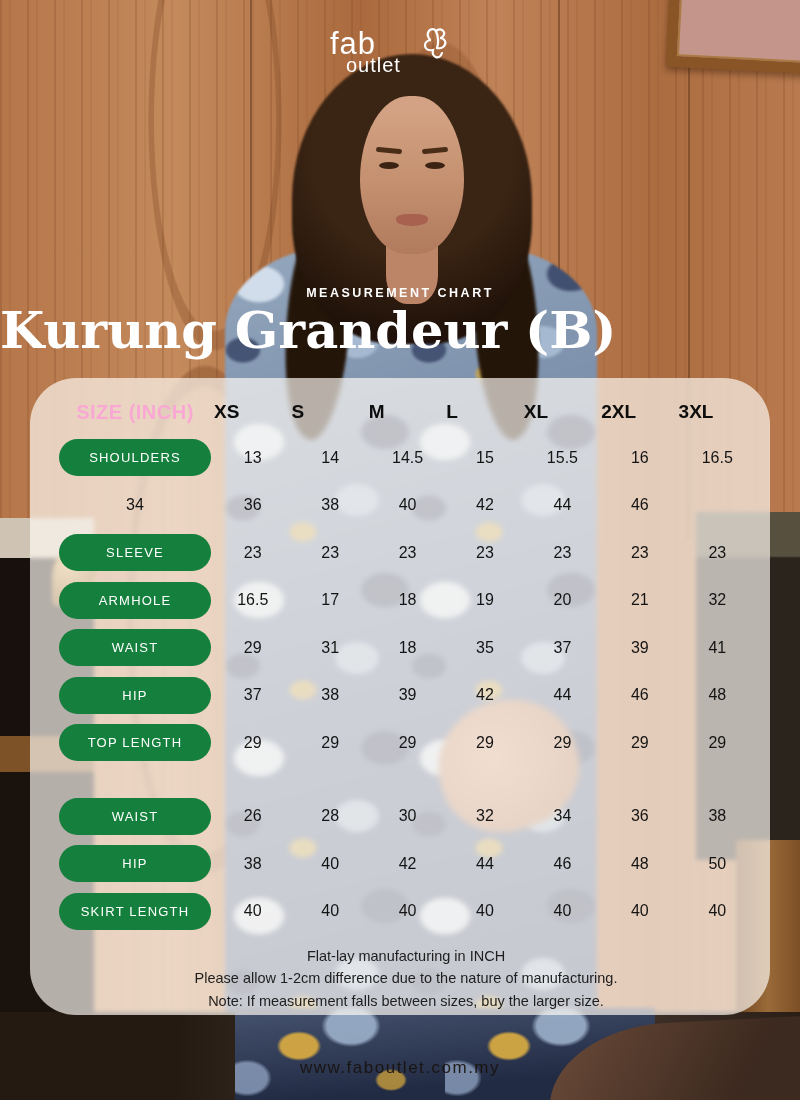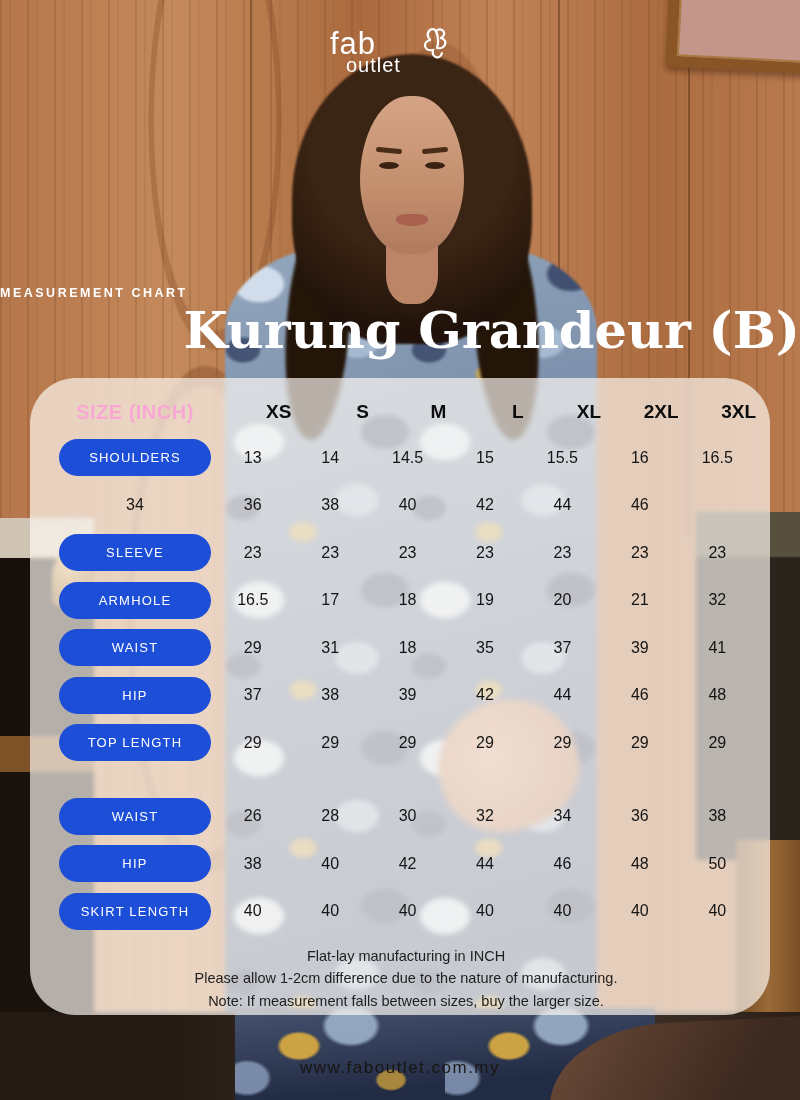--- a/index.html
+++ b/index.html
@@ -109,45 +109,45 @@
     transform:rotate(-3deg);
   }
   
   .logo { position:absolute; left:0; right:0; top:20px; height:70px; z-index:6; color:#fff; }
   .logo-inner { position:relative; width:160px; margin:0 auto; height:70px; }
   .logo-fab    { position:absolute; left:10px;  top:6px;  font-size:31px; letter-spacing:1px; }
   .logo-outlet { position:absolute; left:26px;  top:34px; font-size:20px; letter-spacing:1px; }
   .logo-flower { position:absolute; left:86px; top:-2px; width:48px; height:48px; }
   
   .badge {
-    position:absolute; left:0; right:0; top:286px; z-index:6; text-align:left;
+    position:absolute; left:0; right:0; top:286px; z-index:6; text-align:center;
     color:#fff; font-weight:bold; font-size:12.5px; letter-spacing:2.5px;
   }
   .title {
-    position:absolute; left:0; right:0; top:300px; z-index:6; text-align:right;
+    position:absolute; left:0; right:0; top:300px; z-index:6; text-align:left;
     color:#fff; font-family:"DejaVu Serif", serif; font-weight:bold; font-size:51px;
     letter-spacing:0px; white-space:nowrap;
   }
   
   .panel {
     position:absolute; left:30px; top:378px; width:740px; height:637px; z-index:5;
     border-radius:46px; background:rgba(255,250,245,.68);
     -webkit-backdrop-filter:blur(2px); backdrop-filter:blur(2px);
     padding:12px 14px 0 26px; color:#151515;
   }
   .t-head, .t-row { display:grid; grid-template-columns:158px repeat(7,1fr); align-items:center; }
   .t-head { height:44px; }
   .t-unit { text-align:center; font-weight:bold; font-size:20px; letter-spacing:.5px; color:#f9a8d4; }
-  .t-size { text-align:right; font-weight:bold; font-size:19px; color:#0d0d0d; }
+  .t-size { text-align:left; font-weight:bold; font-size:19px; color:#0d0d0d; }
   .t-row { height:47.5px; }
   .t-group + .t-group { margin-top:26px; }
   .t-labelcell { display:flex; justify-content:center; }
   .pill {
     display:block; width:152px; height:37px; line-height:37px; border-radius:19px;
-    background:#1d4ed8; color:#fff; text-align:center;
+    background:#15803d; color:#fff; text-align:center;
     font-size:13px; letter-spacing:1.2px;
   }
   .t-cell { text-align:center; font-size:16px; color:#141414; }
   .notes { margin-top:10px; text-align:center; font-size:14.5px; line-height:1.55; color:#1e1e1e; }
   
   .website {
     position:absolute; left:0; right:0; top:1058px; z-index:6; text-align:center;
     color:rgba(24,18,13,.92); font-size:17px; letter-spacing:1.5px;
   }
 </style>

